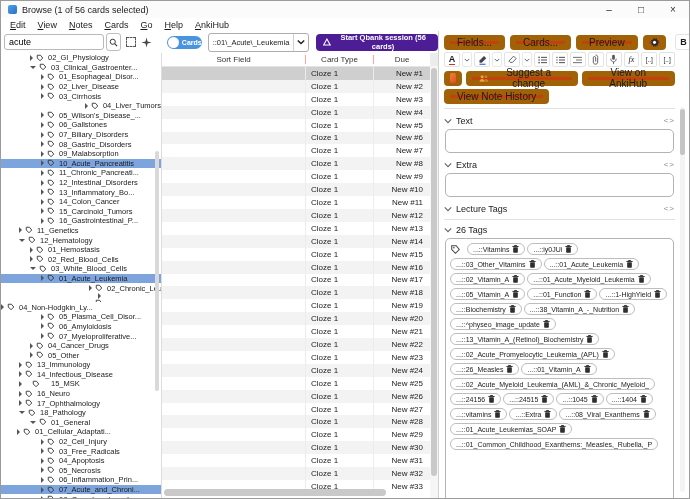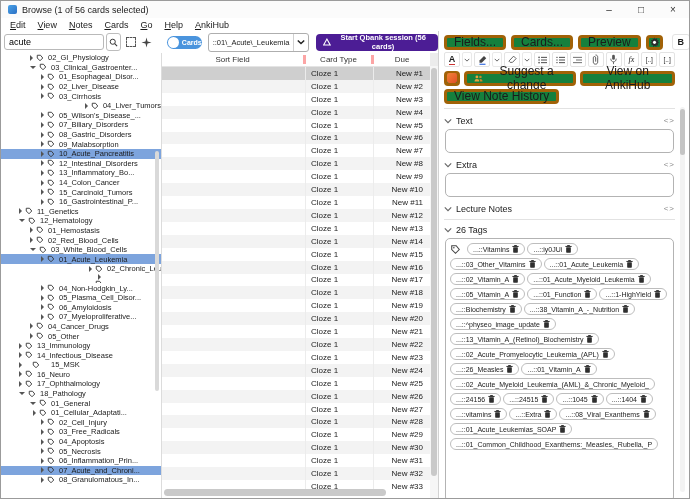--- a/index.html
+++ b/index.html
@@ -30,37 +30,37 @@
   .sidebar{position:absolute;left:0;top:52px;width:160px;bottom:0;overflow:hidden;font-size:7.5px;background:#fff;}
   .tree-item{height:9.6px;display:flex;align-items:center;white-space:nowrap;overflow:hidden;}
   .tree-item.sel{background:#7da4dd;}
   .arrow{width:0;height:0;border-left:3.5px solid #555;border-top:3px solid transparent;border-bottom:3px solid transparent;margin-right:3px;flex:none;}
   .arrow.down{border-left:3px solid transparent;border-right:3px solid transparent;border-top:3.5px solid #555;border-bottom:none;}
   .tagicon{width:9px;height:9px;margin-right:3px;flex:none;display:flex;align-items:center;}
   .sb-scroll{position:absolute;right:2px;top:98px;width:4px;height:240px;background:#d9d9d9;border-radius:2px;}
   
   .table{position:absolute;left:160px;top:52px;width:277px;bottom:0;border-left:1px solid #dcdcdc;background:#fff;box-sizing:border-box;}
   .thead{display:flex;height:13px;font-size:8px;color:#333;border-bottom:1px solid #e4e4e4;align-items:center;}
-  .th{text-align:center;box-sizing:border-box;border-right:3px solid #fca5a5;}
+  .th{text-align:center;box-sizing:border-box;border-right:1px solid #fca5a5;}
   .th1{width:144px;}.th2{width:68px;}.th3{width:56px;border-right:none;}
   .trow{display:flex;height:12.92px;font-size:8px;align-items:center;}
   .trow.stripe{background:#f3f3f3;}
   .trow.rowsel{background:#cfcfcf;}
   .td{box-sizing:border-box;border-right:1px solid #ececec;height:100%;display:flex;align-items:center;}
   .td1{width:144px;}.td2{width:68px;padding-left:5px;}.td3{width:56px;border-right:none;justify-content:flex-end;padding-right:7px;}
   .corner-box{position:absolute;right:0;top:0;width:8px;height:13px;background:#ececec;border-bottom:1px solid #dadada;}
   .t-vscroll{position:absolute;right:0;top:13px;width:8px;bottom:0;background:#f6f6f6;}
   .t-vthumb{position:absolute;left:1px;right:1px;top:2px;height:408px;background:#c9c9c9;border-radius:3px;}
   .t-hscroll{position:absolute;left:2px;bottom:2px;height:7px;width:258px;}
   .t-hthumb{width:222px;height:7px;background:#c9c9c9;border-radius:3.5px;}
   
   .rpanel{position:absolute;left:437px;top:30px;right:0;bottom:0;border-left:1px solid #d2d2d2;background:#fff;box-sizing:border-box;padding:3px 14px 0 5px;}
   .erow{display:flex;align-items:center;}
   .r1{height:16px;gap:5px;}
-  .btn{border:3px solid #a16207;border-radius:4px;background:#15803d;height:15px;display:inline-flex;align-items:center;font-size:12px;padding:0 7px;font-family:"Liberation Sans",sans-serif;color:#1b1b1b;}
+  .btn{border:6px solid #a16207;border-radius:4px;background:#c2410c;height:15px;display:inline-flex;align-items:center;font-size:10px;padding:0 7px;font-family:"Liberation Sans",sans-serif;color:#1b1b1b;}
   .gear-btn{width:24px;padding:0;justify-content:center;}
   .fmt{width:16px;height:14px;border:1px solid #e3e3e3;border-radius:3px;display:inline-flex;align-items:center;justify-content:center;font-size:9px;background:#fff;}
   .fmt.it{font-style:italic;font-family:"Liberation Serif",serif;}
   .fmt.un{text-decoration:underline;}
   .fmt-group{display:flex;gap:2px;margin-left:4px;}
   .r2{height:15px;gap:2px;margin-top:2px;}
   .mini{width:15px;height:13px;border:1px solid #e3e3e3;border-radius:2px;display:inline-flex;align-items:center;justify-content:center;background:#fff;font-size:8px;}
   .mini-chev{width:9px;height:13px;border:1px solid #e9e9e9;border-radius:2px;display:inline-flex;align-items:center;justify-content:center;}
   .a-color{font-size:9px;font-weight:bold;border-bottom:1.5px solid #c33;line-height:9px;}
   .r3{height:16px;gap:4px;margin-top:3px;}
@@ -204,20 +204,29 @@
           </span>
           <span>05_Wilson's_Disease_...</span>
         </div>
         <div class="tree-item" style="padding-left: 40px;">
           <span class="arrow"></span>
           <span class="tagicon">
             <svg width="8" height="8" viewBox="0 0 16 16">
               <path d="M2.5 2.5 L9 2.5 L13.5 8 L8 13.5 L2.5 8 Z" fill="none" stroke="#333" stroke-width="1.8"></path>
             </svg>
           </span>
+          <span>06_Gallstones</span>
+        </div>
+        <div class="tree-item" style="padding-left: 40px;">
+          <span class="arrow"></span>
+          <span class="tagicon">
+            <svg width="8" height="8" viewBox="0 0 16 16">
+              <path d="M2.5 2.5 L9 2.5 L13.5 8 L8 13.5 L2.5 8 Z" fill="none" stroke="#333" stroke-width="1.8"></path>
+            </svg>
+          </span>
           <span>07_Biliary_Disorders</span>
         </div>
         <div class="tree-item" style="padding-left: 40px;">
           <span class="arrow"></span>
           <span class="tagicon">
             <svg width="8" height="8" viewBox="0 0 16 16">
               <path d="M2.5 2.5 L9 2.5 L13.5 8 L8 13.5 L2.5 8 Z" fill="none" stroke="#333" stroke-width="1.8"></path>
             </svg>
           </span>
           <span>08_Gastric_Disorders</span>
@@ -232,20 +241,29 @@
           <span>09_Malabsorption</span>
         </div>
         <div class="tree-item sel" style="padding-left: 40px; background: rgb(125, 164, 221);">
           <span class="arrow"></span>
           <span class="tagicon">
             <svg width="8" height="8" viewBox="0 0 16 16">
               <path d="M2.5 2.5 L9 2.5 L13.5 8 L8 13.5 L2.5 8 Z" fill="none" stroke="#333" stroke-width="1.8"></path>
             </svg>
           </span>
           <span>10_Acute_Pancreatitis</span>
+        </div>
+        <div class="tree-item" style="padding-left: 40px;">
+          <span class="arrow"></span>
+          <span class="tagicon">
+            <svg width="8" height="8" viewBox="0 0 16 16">
+              <path d="M2.5 2.5 L9 2.5 L13.5 8 L8 13.5 L2.5 8 Z" fill="none" stroke="#333" stroke-width="1.8"></path>
+            </svg>
+          </span>
+          <span>11_Chronic_Pancreati...</span>
         </div>
         <div class="tree-item" style="padding-left: 40px;">
           <span class="arrow"></span>
           <span class="tagicon">
             <svg width="8" height="8" viewBox="0 0 16 16">
               <path d="M2.5 2.5 L9 2.5 L13.5 8 L8 13.5 L2.5 8 Z" fill="none" stroke="#333" stroke-width="1.8"></path>
             </svg>
           </span>
           <span>12_Intestinal_Disorders</span>
         </div>
@@ -350,21 +368,21 @@
         </div>
         <div class="tree-item" style="padding-left: 40px; flex-direction: column;">
           <span class="arrow"></span>
           <span class="tagicon">
             <svg width="8" height="8" viewBox="0 0 16 16">
               <path d="M2.5 2.5 L9 2.5 L13.5 8 L8 13.5 L2.5 8 Z" fill="none" stroke="#333" stroke-width="1.8"></path>
             </svg>
           </span>
           <span>03_Hodgkin_Lympho...</span>
         </div>
-        <div class="tree-item" style="padding-left: 40px;">
+        <div class="tree-item" style="">
           <span class="arrow"></span>
           <span class="tagicon">
             <svg width="8" height="8" viewBox="0 0 16 16">
               <path d="M2.5 2.5 L9 2.5 L13.5 8 L8 13.5 L2.5 8 Z" fill="none" stroke="#333" stroke-width="1.8"></path>
             </svg>
           </span>
           <span>04_Non-Hodgkin_Ly...</span>
         </div>
         <div class="tree-item" style="padding-left: 40px;">
           <span class="arrow"></span>
@@ -467,21 +485,21 @@
         </div>
         <div class="tree-item" style="padding-left: 29px;">
           <span class="arrow down"></span>
           <span class="tagicon">
             <svg width="8" height="8" viewBox="0 0 16 16">
               <path d="M2.5 2.5 L9 2.5 L13.5 8 L8 13.5 L2.5 8 Z" fill="none" stroke="#333" stroke-width="1.8"></path>
             </svg>
           </span>
           <span>01_General</span>
         </div>
-        <div class="tree-item" style="padding-left: 32px;">
+        <div class="tree-item" style="padding-left: 16px;">
           <span class="arrow"></span>
           <span class="tagicon">
             <svg width="8" height="8" viewBox="0 0 16 16">
               <path d="M2.5 2.5 L9 2.5 L13.5 8 L8 13.5 L2.5 8 Z" fill="none" stroke="#333" stroke-width="1.8"></path>
             </svg>
           </span>
           <span>01_Cellular_Adaptati...</span>
         </div>
         <div class="tree-item" style="padding-left: 40px;">
           <span class="arrow"></span>
@@ -861,21 +879,21 @@
       <span>Extra</span>
       <span class="spacer"></span>
       <span class="html-ic">&lt;&gt;</span>
     </div>
     <div class="finput"></div>
 
     <div class="fieldhead">
       <svg width="8" height="6" viewBox="0 0 10 7">
           <polyline points="1,1.5 5,5.5 9,1.5" fill="none" stroke="#666" stroke-width="1.4"></polyline>
         </svg>
-      <span>Lecture Notes</span>
+      <span>Lecture Tags</span>
       <span class="spacer"></span>
       <span class="html-ic">&lt;&gt;</span>
     </div>
     <div class="panel-div"></div>
 
     <div class="fieldhead" style="margin-top:3px">
       <svg width="8" height="6" viewBox="0 0 10 7">
           <polyline points="1,1.5 5,5.5 9,1.5" fill="none" stroke="#666" stroke-width="1.4"></polyline>
         </svg>
       <span>26 Tags</span>

